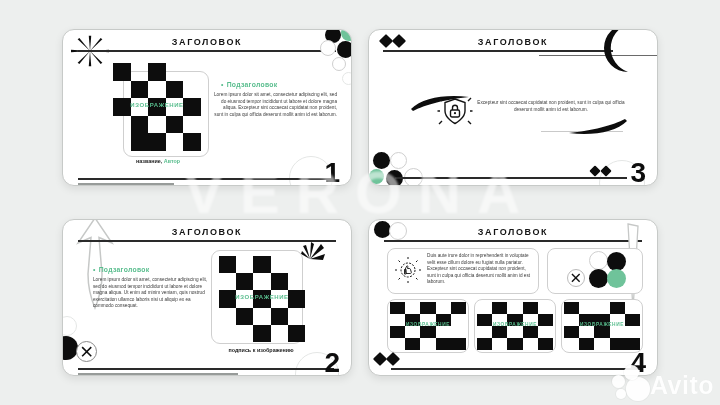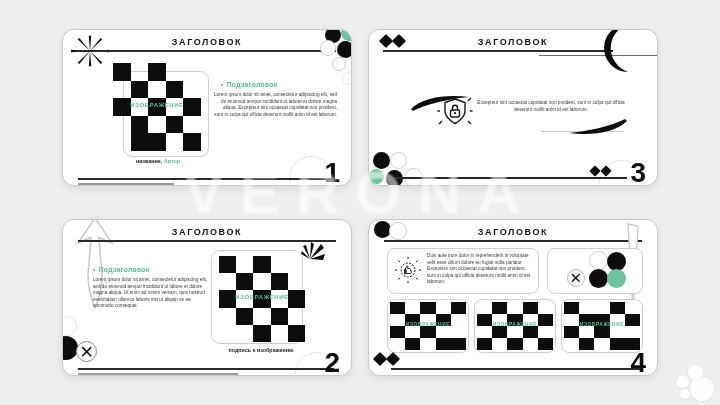--- a/index.html
+++ b/index.html
@@ -356,13 +356,14 @@
 </div>
 
 <div class="wm-center">VERONA</div>
 <div class="wm-avito">
   <span class="logo">
     <span style="left:14px;top:10px;width:24px;height:24px;"></span>
     <span style="left:12px;top:-2px;width:15px;height:15px;"></span>
     <span style="left:0;top:8px;width:13px;height:13px;"></span>
     <span style="left:4px;top:22px;width:10px;height:10px;"></span>
   </span>
+  <span class="txt">Avito</span>
 </div>
 
 </body></html>

